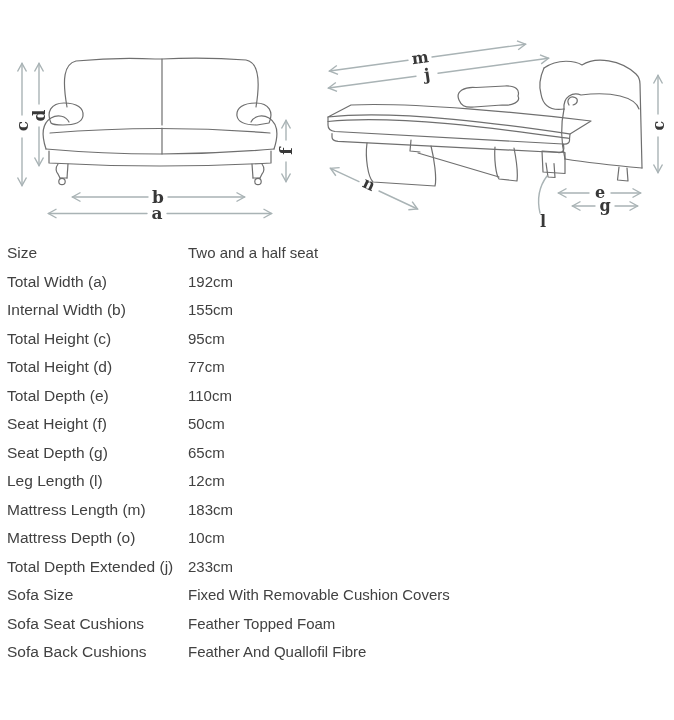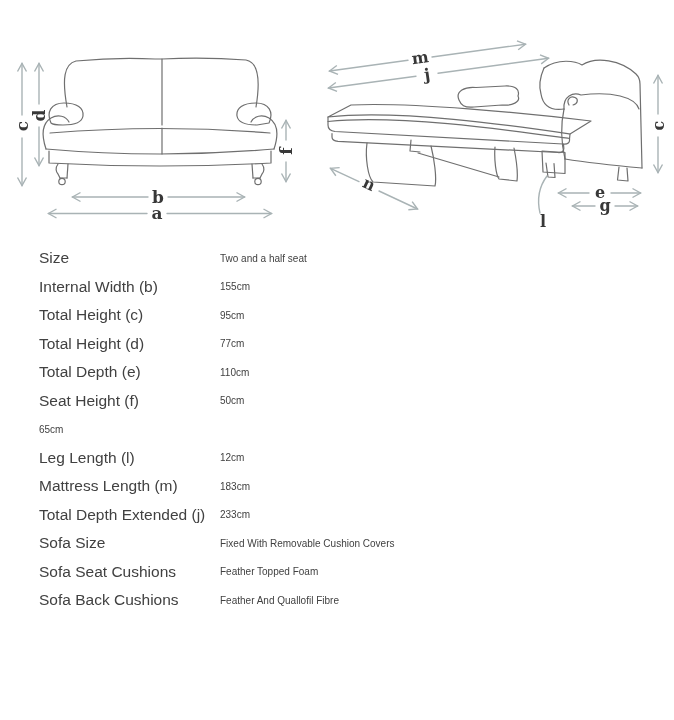--- a/index.html
+++ b/index.html
@@ -33,29 +33,29 @@
     fill: var(--letter, #383838);
     font-family: "DejaVu Serif", "Liberation Serif", serif;
     font-weight: bold;
     font-size: 17px;
     text-anchor: middle;
     dominant-baseline: central;
   }
   svg[data-name="sofa-bed-extended-diagram"] .letters text { font-size: 16px; }
 
   .spec-table { position: absolute; left: 7px; top: 244px; width: 662px; }
-  .row { display: flex; align-items: center; height: 28.5px; margin-left: 32px; }
+  .row { display: flex; align-items: flex-start; height: 28.5px; }
   .label {
     flex: 0 0 181px;
     font-size: 15.5px;
     color: var(--text, #414141);
     white-space: nowrap;
   }
   .value {
-    font-size: 10px;
+    font-size: 15px;
     color: var(--text, #414141);
     white-space: nowrap;
   }
 </style>
 </head>
 <body>
 
 <div class="sheet" data-name="product-dimensions-panel">
 
   <svg class="diagram" data-name="sofa-front-diagram" style="left:5px; top:55px; width:310px; height:172px;" viewBox="0 0 310 172">
@@ -156,51 +156,60 @@
       <text data-name="dimension-letter-l" x="223" y="191">l</text>
     </g>
   </svg>
 
   <div class="spec-table" data-name="spec-table">
     <div class="row" data-name="spec-row">
       <span class="label" data-name="spec-label">Size</span>
       <span class="value" data-name="spec-value">Two and a half seat</span>
     </div>
     <div class="row" data-name="spec-row">
+      <span class="label" data-name="spec-label">Total Width (a)</span>
+      <span class="value" data-name="spec-value">192cm</span>
+    </div>
+    <div class="row" data-name="spec-row">
       <span class="label" data-name="spec-label">Internal Width (b)</span>
       <span class="value" data-name="spec-value">155cm</span>
     </div>
     <div class="row" data-name="spec-row">
       <span class="label" data-name="spec-label">Total Height (c)</span>
       <span class="value" data-name="spec-value">95cm</span>
     </div>
     <div class="row" data-name="spec-row">
       <span class="label" data-name="spec-label">Total Height (d)</span>
       <span class="value" data-name="spec-value">77cm</span>
     </div>
     <div class="row" data-name="spec-row">
       <span class="label" data-name="spec-label">Total Depth (e)</span>
       <span class="value" data-name="spec-value">110cm</span>
     </div>
     <div class="row" data-name="spec-row">
       <span class="label" data-name="spec-label">Seat Height (f)</span>
       <span class="value" data-name="spec-value">50cm</span>
     </div>
     <div class="row" data-name="spec-row">
+      <span class="label" data-name="spec-label">Seat Depth (g)</span>
       <span class="value" data-name="spec-value">65cm</span>
     </div>
     <div class="row" data-name="spec-row">
       <span class="label" data-name="spec-label">Leg Length (l)</span>
       <span class="value" data-name="spec-value">12cm</span>
     </div>
     <div class="row" data-name="spec-row">
       <span class="label" data-name="spec-label">Mattress Length (m)</span>
       <span class="value" data-name="spec-value">183cm</span>
     </div>
     <div class="row" data-name="spec-row">
+      <span class="label" data-name="spec-label">Mattress Depth (o)</span>
+      <span class="value" data-name="spec-value">10cm</span>
+    </div>
+    <div class="row" data-name="spec-row">
       <span class="label" data-name="spec-label">Total Depth Extended (j)</span>
       <span class="value" data-name="spec-value">233cm</span>
     </div>
     <div class="row" data-name="spec-row">
       <span class="label" data-name="spec-label">Sofa Size</span>
       <span class="value" data-name="spec-value">Fixed With Removable Cushion Covers</span>
     </div>
     <div class="row" data-name="spec-row">
       <span class="label" data-name="spec-label">Sofa Seat Cushions</span>
       <span class="value" data-name="spec-value">Feather Topped Foam</span>

